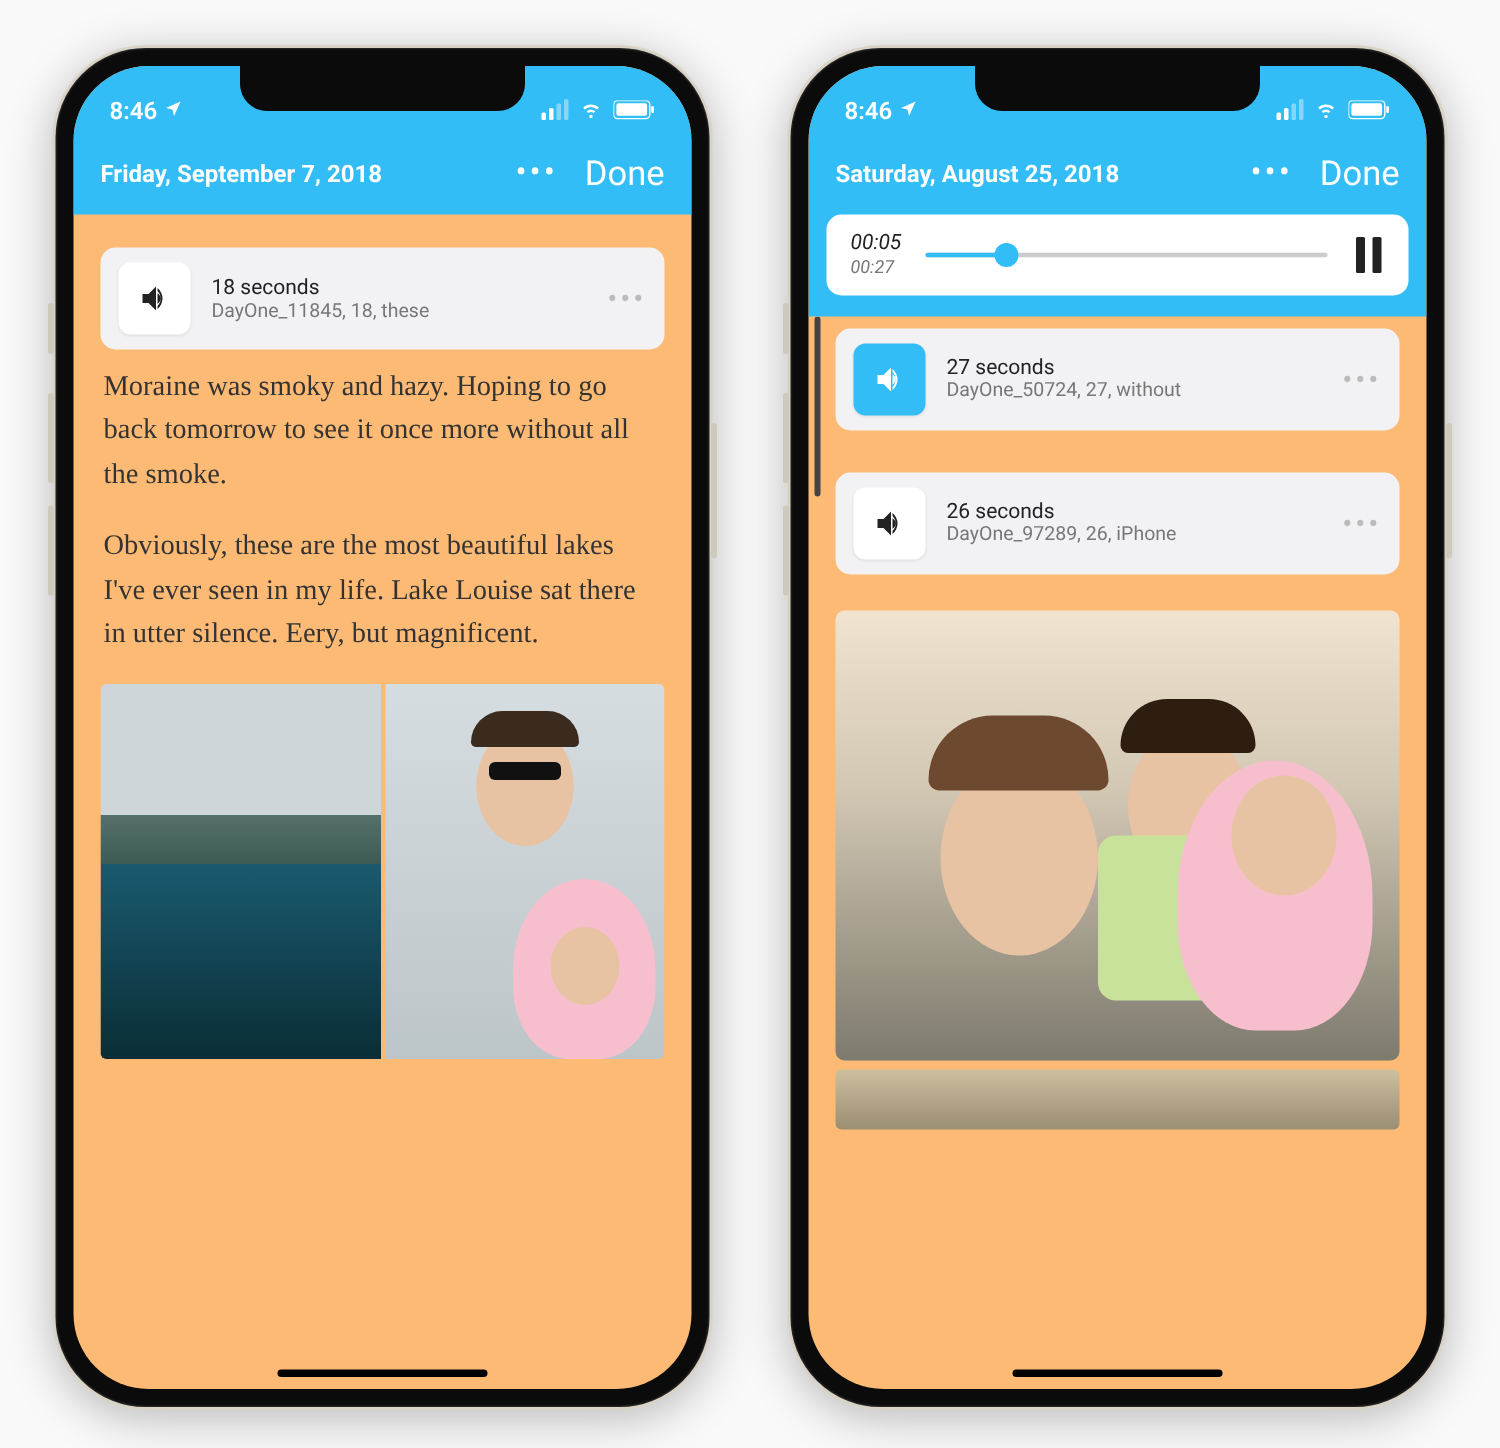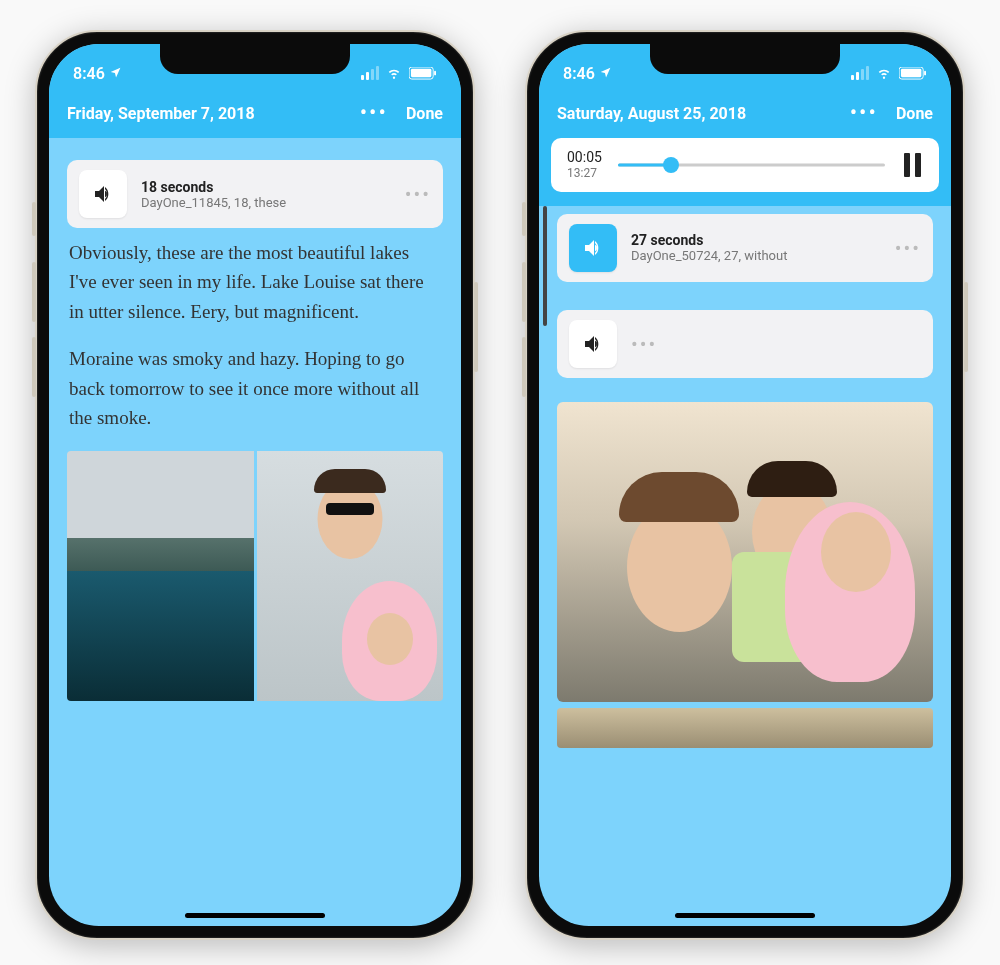--- a/index.html
+++ b/index.html
@@ -21,21 +21,21 @@
     border-radius: 62px;
     padding: 12px;
     box-sizing: border-box;
     position: relative;
     box-shadow: 0 6px 30px rgba(0,0,0,.25), inset 0 0 2px rgba(255,255,255,.3);
     border: 2px solid #d9d3c6;
   }
   .screen {
     width: 100%;
     height: 100%;
-    background: #7dd3fc;
+    background: #fdba74;
     border-radius: 50px;
     overflow: hidden;
     position: relative;
     display: flex;
     flex-direction: column;
   }
   .notch {
     position: absolute;
     top: 0;
     left: 50%;
@@ -100,35 +100,35 @@
     display: flex;
     align-items: center;
     gap: 18px;
   }
   .dots {
     font-size: 22px;
     letter-spacing: 2px;
     line-height: 1;
   }
   .done {
-    font-size: 16px;
-    font-weight: 700;
+    font-size: 23px;
+    font-weight: 400;
   }
 
   
   .player {
     background: #fff;
     margin: 0 12px 12px 12px;
     border-radius: 10px;
     padding: 10px 16px;
     display: flex;
     align-items: center;
     gap: 16px;
   }
-  .player .times { font-size: 14px; color:#222; line-height:1.3; }
+  .player .times { font-size: 14px; color:#222; line-height:1.3;font-style:italic; }
   .player .times .dur { font-size:12px; color:#777; }
   .slider {
     flex: 1;
     height: 24px;
     position: relative;
   }
   .slider .track {
     position: absolute;
     top: 50%;
     left: 0; right: 0;
@@ -203,21 +203,21 @@
     background: #fff;
     border-radius: 8px;
     display: flex;
     align-items: center;
     justify-content: center;
     box-shadow: 0 1px 2px rgba(0,0,0,.08);
   }
   .audio-icon.active { background:#33bdf6; }
   .audio-icon svg { width:24px; height:24px; }
   .audio-meta { flex:1; }
-  .audio-meta .line1 { font-size:14px; font-weight:700; color:#222; }
+  .audio-meta .line1 { font-size:14px; font-weight:400; color:#222; }
   .audio-meta .line2 { font-size:13px; color:#777; }
   .audio-more { color:#bbb; font-size:20px; letter-spacing:2px; }
 
   .photos {
     display: flex;
     gap: 3px;
     margin: 8px 18px 0 18px;
     height: 250px;
     overflow:hidden;
     border-radius: 4px;
@@ -331,22 +331,22 @@
               <path d="M4 9v6h4l5 5V4L8 9H4zm12 3a4 4 0 00-2-3.5v7A4 4 0 0016 12zm-2-7v2a7 7 0 010 10v2a9 9 0 000-14z"></path>
             </svg>
         </div>
         <div class="audio-meta">
           <div class="line1">18 seconds</div>
           <div class="line2">DayOne_11845, 18, these</div>
         </div>
         <div class="audio-more">•••</div>
       </div>
 
+      <p class="body">Moraine was smoky and hazy. Hoping to go back tomorrow to see it once more without all the smoke.</p>
       <p class="body">Obviously, these are the most beautiful lakes I've ever seen in my life. Lake Louise sat there in utter silence. Eery, but magnificent.</p>
-      <p class="body">Moraine was smoky and hazy. Hoping to go back tomorrow to see it once more without all the smoke.</p>
 
       <div class="photos">
         <div class="photo lake"></div>
         <div class="photo selfie">
           <div class="face" style="top:28px; left:50%; transform:translateX(-50%); width:65px; height:80px;"></div>
           <div class="sunglasses" style="top:52px; left:50%; transform:translateX(-50%); width:48px;"></div>
           <div style="position:absolute; top:18px; left:50%; transform:translateX(-50%); width:72px; height:24px; background:#3b2a1e; border-radius:40px 40px 6px 6px;"></div>
           <div class="baby" style="bottom:0; right:6px; width:95px; height:120px;"></div>
           <div class="face" style="bottom:36px; right:30px; width:46px; height:52px;"></div>
         </div>
@@ -402,21 +402,21 @@
         <div class="date">Saturday, August 25, 2018</div>
         <div class="right">
           <span class="dots">•••</span>
           <span class="done">Done</span>
         </div>
       </div>
 
       <div class="player">
         <div class="times">
           <div>00:05</div>
-          <div class="dur">13:27</div>
+          <div class="dur">00:27</div>
         </div>
         <div class="slider">
           <div class="track"></div>
           <div class="fill" style="width:20%;"></div>
           <div class="thumb" style="left:20%;"></div>
         </div>
         <div class="pause-icon">
             <span></span>
             <span></span>
           </div>
@@ -438,20 +438,24 @@
         </div>
         <div class="audio-more">•••</div>
       </div>
 
       <div class="audio-card compact" style="margin-top:28px;">
         <div class="audio-icon">
           <svg viewBox="0 0 24 24" fill="#222">
               <path d="M4 9v6h4l5 5V4L8 9H4zm12 3a4 4 0 00-2-3.5v7A4 4 0 0016 12zm-2-7v2a7 7 0 010 10v2a9 9 0 000-14z"></path>
             </svg>
         </div>
+        <div class="audio-meta">
+          <div class="line1">26 seconds</div>
+          <div class="line2">DayOne_97289, 26, iPhone</div>
+        </div>
         <div class="audio-more">•••</div>
       </div>
 
       <div class="photo big">
 
         <div class="face" style="bottom:70px; left:70px; width:105px; height:130px;"></div>
         <div style="position:absolute; bottom:180px; left:62px; width:120px; height:50px; background:#6d4a2f; border-radius:60px 60px 10px 10px;"></div>
 
         <div class="face" style="bottom:120px; left:195px; width:80px; height:100px;"></div>
         <div style="position:absolute; bottom:205px; left:190px; width:90px; height:36px; background:#2e1e12; border-radius:50px 50px 8px 8px;"></div>

